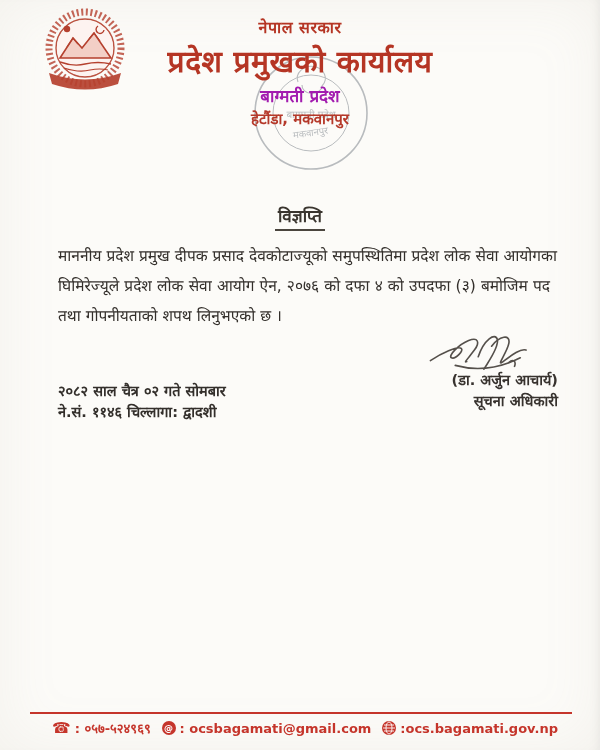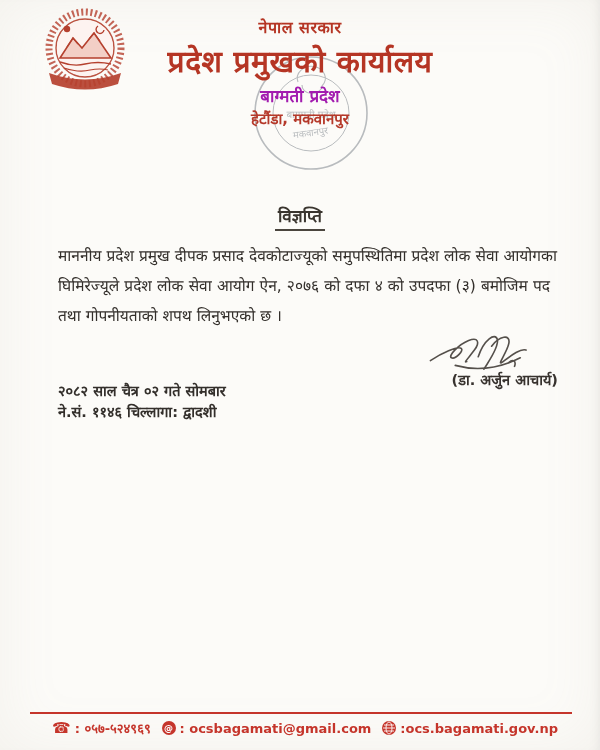--- a/index.html
+++ b/index.html
@@ -109,20 +109,21 @@
     <svg class="sig-stroke" viewBox="0 0 118 46">
       <g fill="none" stroke="#55504b" stroke-width="1.7" stroke-linecap="round">
         <path d="M4 32 C16 24 32 17 36 19 C40 21 30 31 26 29 C22 27 34 15 44 11 C54 7 56 13 50 21 C44 29 38 35 42 33"></path>
         <path d="M54 28 C60 10 72 2 74 10 C76 18 64 34 60 41"></path>
         <path d="M68 17 C76 6 88 4 86 14 C84 24 72 39 80 33 C88 27 98 19 104 21"></path>
         <path d="M30 37 C52 43 76 40 98 29"></path>
         <path d="M86 34 C90 30 94 32 92 38"></path>
       </g>
     </svg>
     <div class="sig-name">(डा. अर्जुन आचार्य)</div>
+    <div class="sig-role">सूचना अधिकारी</div>
   </div>
 
   <div class="date-block">
     <div class="date-line">२०८२ साल चैत्र ०२ गते सोमबार</div>
     <div class="date-line">ने.सं. ११४६ चिल्लागा: द्वादशी</div>
   </div>
 
   <div class="footer-rule"></div>
   <div class="footer-row">
     <span class="footer-item">

